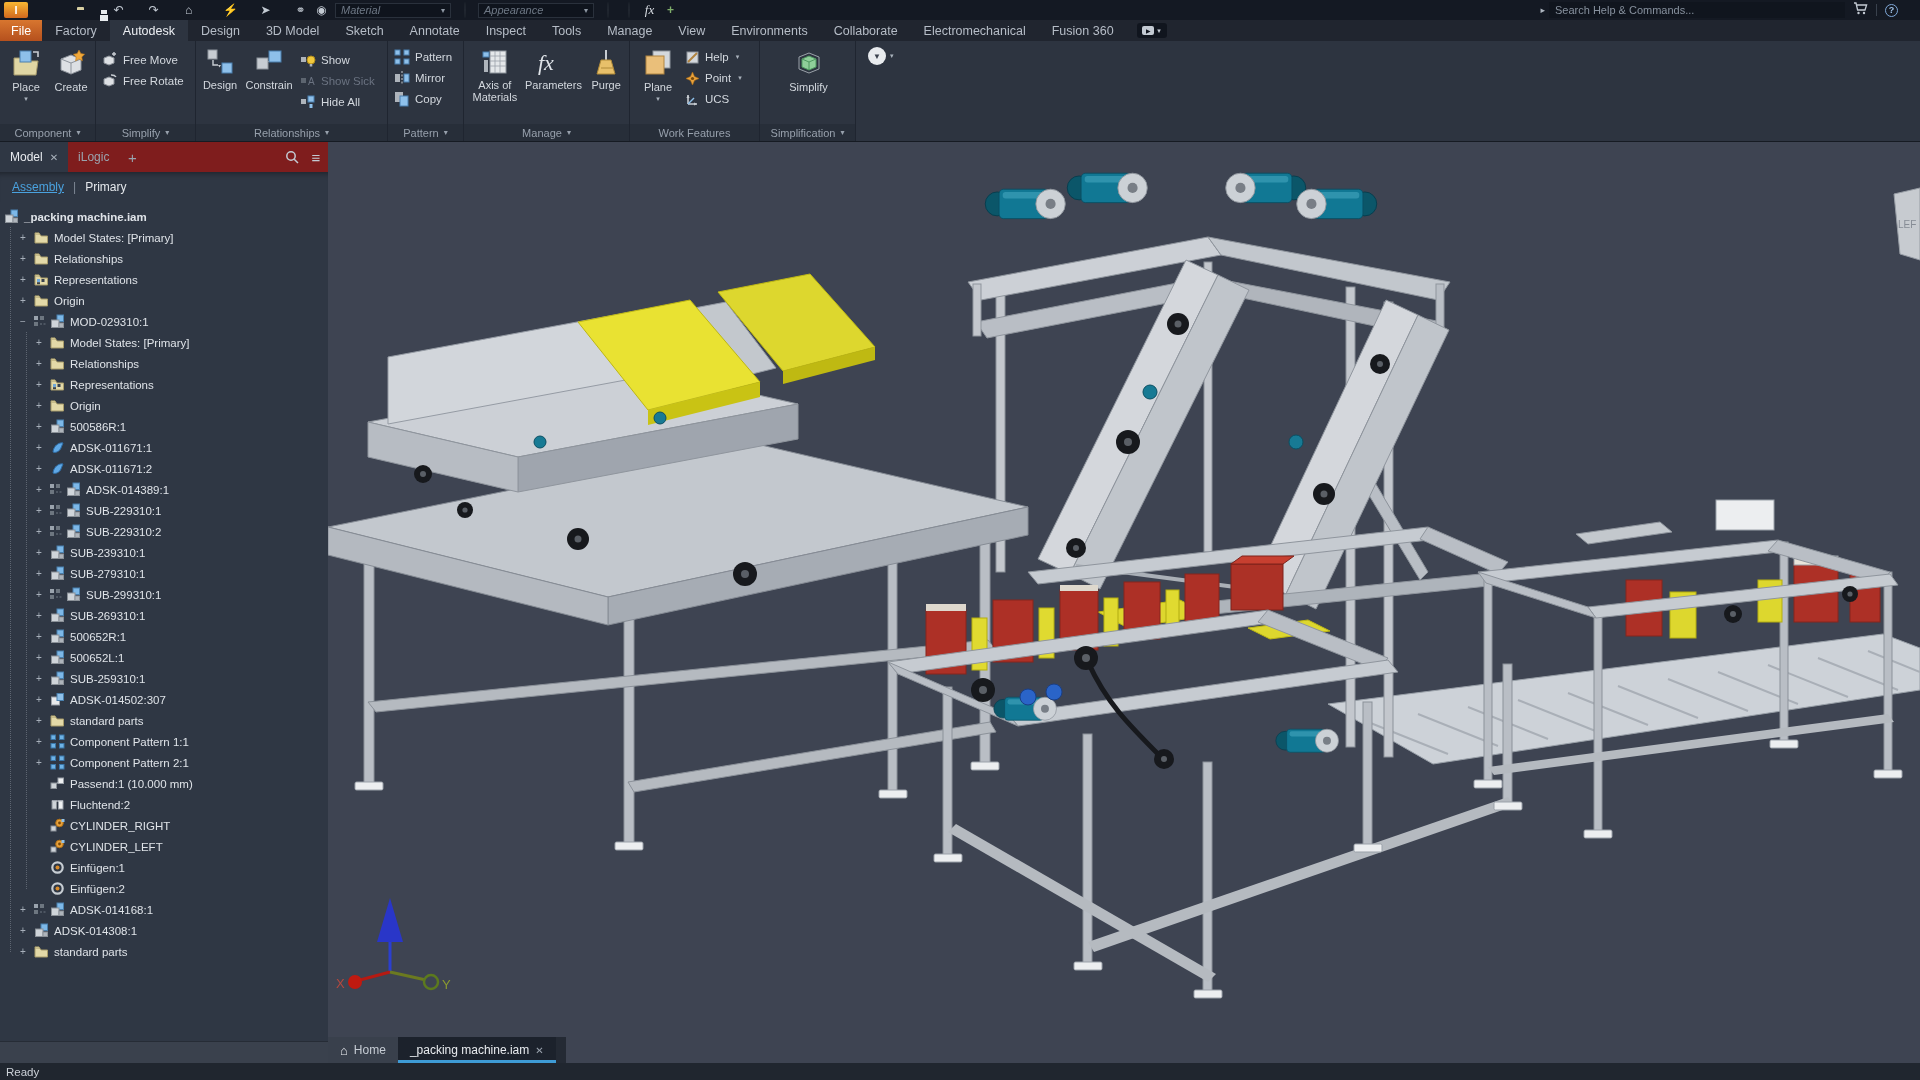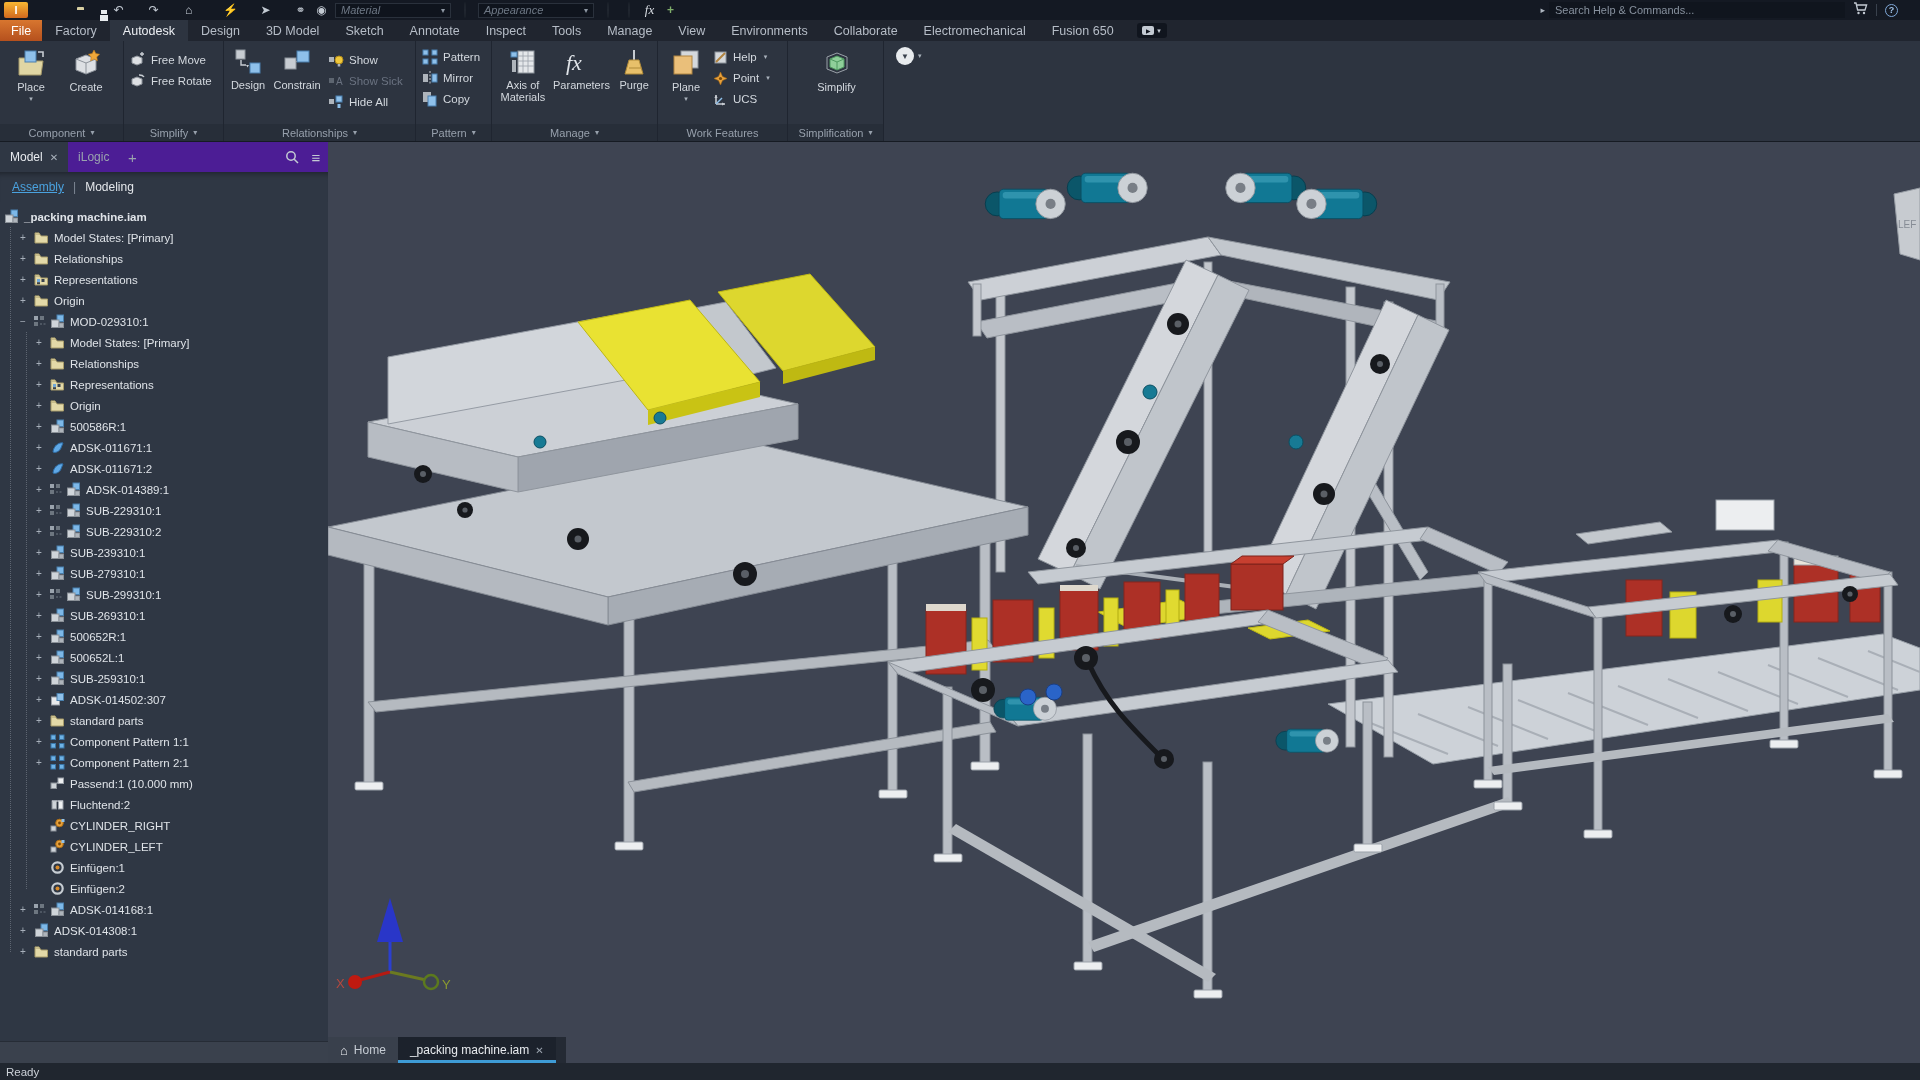--- a/index.html
+++ b/index.html
@@ -71,21 +71,21 @@
   #ribbon-extra { display:flex; align-items:flex-start; padding:6px 0 0 12px; gap:4px; }
   .circbtn { width:18px; height:18px; border-radius:50%; background:#e8ebee; color:#3a414d;
     font-size:8px; display:flex; align-items:center; justify-content:center; }
   #ribbon-extra .caret { font-size:7px; color:#aab2bc; margin-top:5px; }
 
   
   #main { display:flex; height:921px; }
 
   
   #browser { width:328px; background:#2f3744; display:flex; flex-direction:column; flex:none; }
-  #btabs { height:30px; background:#4c1d95; display:flex; align-items:stretch; font-size:12px; }
+  #btabs { height:30px; background:#7f1d1d; display:flex; align-items:stretch; font-size:12px; }
   .btab { padding:0 10px; display:flex; align-items:center; gap:7px; color:#9aa3ae; }
   .btab.active { background:#2f3744; color:#e8ebef; }
   .btab .xclose { font-size:10px; color:#aab2bc; }
   .badd { width:26px; display:flex; align-items:center; justify-content:center; color:#9aa3ae; font-size:15px; }
   #btabs .spacer { flex:1; }
   .bicon { width:24px; display:flex; align-items:center; justify-content:center; color:#c3cad3; font-size:15px; }
   #subtabs { height:30px; display:flex; align-items:center; padding:0 12px; gap:9px; font-size:12px;
     box-shadow:inset 0 7px 6px -6px rgba(0,0,0,.45); }
   .sub { color:#aab2bc; }
   .sub.active { color:#4aa2df; text-decoration:underline; }
@@ -182,31 +182,31 @@
       <div class="rtab">3D Model</div>
       <div class="rtab">Sketch</div>
       <div class="rtab">Annotate</div>
       <div class="rtab">Inspect</div>
       <div class="rtab">Tools</div>
       <div class="rtab">Manage</div>
       <div class="rtab">View</div>
       <div class="rtab">Environments</div>
       <div class="rtab">Collaborate</div>
       <div class="rtab">Electromechanical</div>
-      <div class="rtab">Fusion 650</div>
+      <div class="rtab">Fusion 360</div>
     </div>
   <div class="cam-btn">
     <span class="lens">▶</span>
     <span class="caret">▾</span>
   </div>
 </div>
 
 <div id="ribbon">
 
-  <div class="rgroup" style="width:124px">
+  <div class="rgroup" style="width:96px">
     <div class="rg-body">
       <div class="bigbtn">
         <svg width="30" height="30" viewBox="0 0 30 30">
           <path d="M3 10 L13 10 L15 13 L27 13 L25 27 L3 27 Z" fill="#e0d6a4" stroke="#a5996a"></path>
           <rect x="9" y="3" width="11" height="11" fill="#8ec0ea" stroke="#4a7fae"></rect>
           <path d="M22 4 l5 0 0 5" fill="none" stroke="#c7ccd2" stroke-width="1.6"></path>
         </svg>
         <span>Place</span>
           <span class="caret">▾</span>
       </div>
@@ -453,21 +453,21 @@
         <svg width="14" height="14" viewBox="0 0 14 14">
             <circle cx="6" cy="6" r="4.2" fill="none" stroke="#c3cad3" stroke-width="1.5"></circle>
             <line x1="9.2" y1="9.2" x2="13" y2="13" stroke="#c3cad3" stroke-width="1.5"></line>
           </svg>
       </div>
       <div class="bicon">≡</div>
     </div>
     <div id="subtabs">
       <span class="sub active">Assembly</span>
       <span class="subdiv">|</span>
-      <span class="sub alt">Modeling</span>
+      <span class="sub alt">Primary</span>
     </div>
     <div id="tree">
       <div class="guide" id="guide1"></div>
       <div class="guide" id="guide2"></div>
     <div class="trow bold">
           <span class="tind" style="width: 0px;"></span>
           <span class="tico">
             <svg width="15" height="15" viewBox="0 0 15 15">
               <rect x="7" y="1" width="6.5" height="6.5" fill="#7db8e8" stroke="#4a80ad"></rect>
               <rect x="1.5" y="6" width="7.5" height="7.5" fill="#cfd4d9" stroke="#8a9097"></rect>

